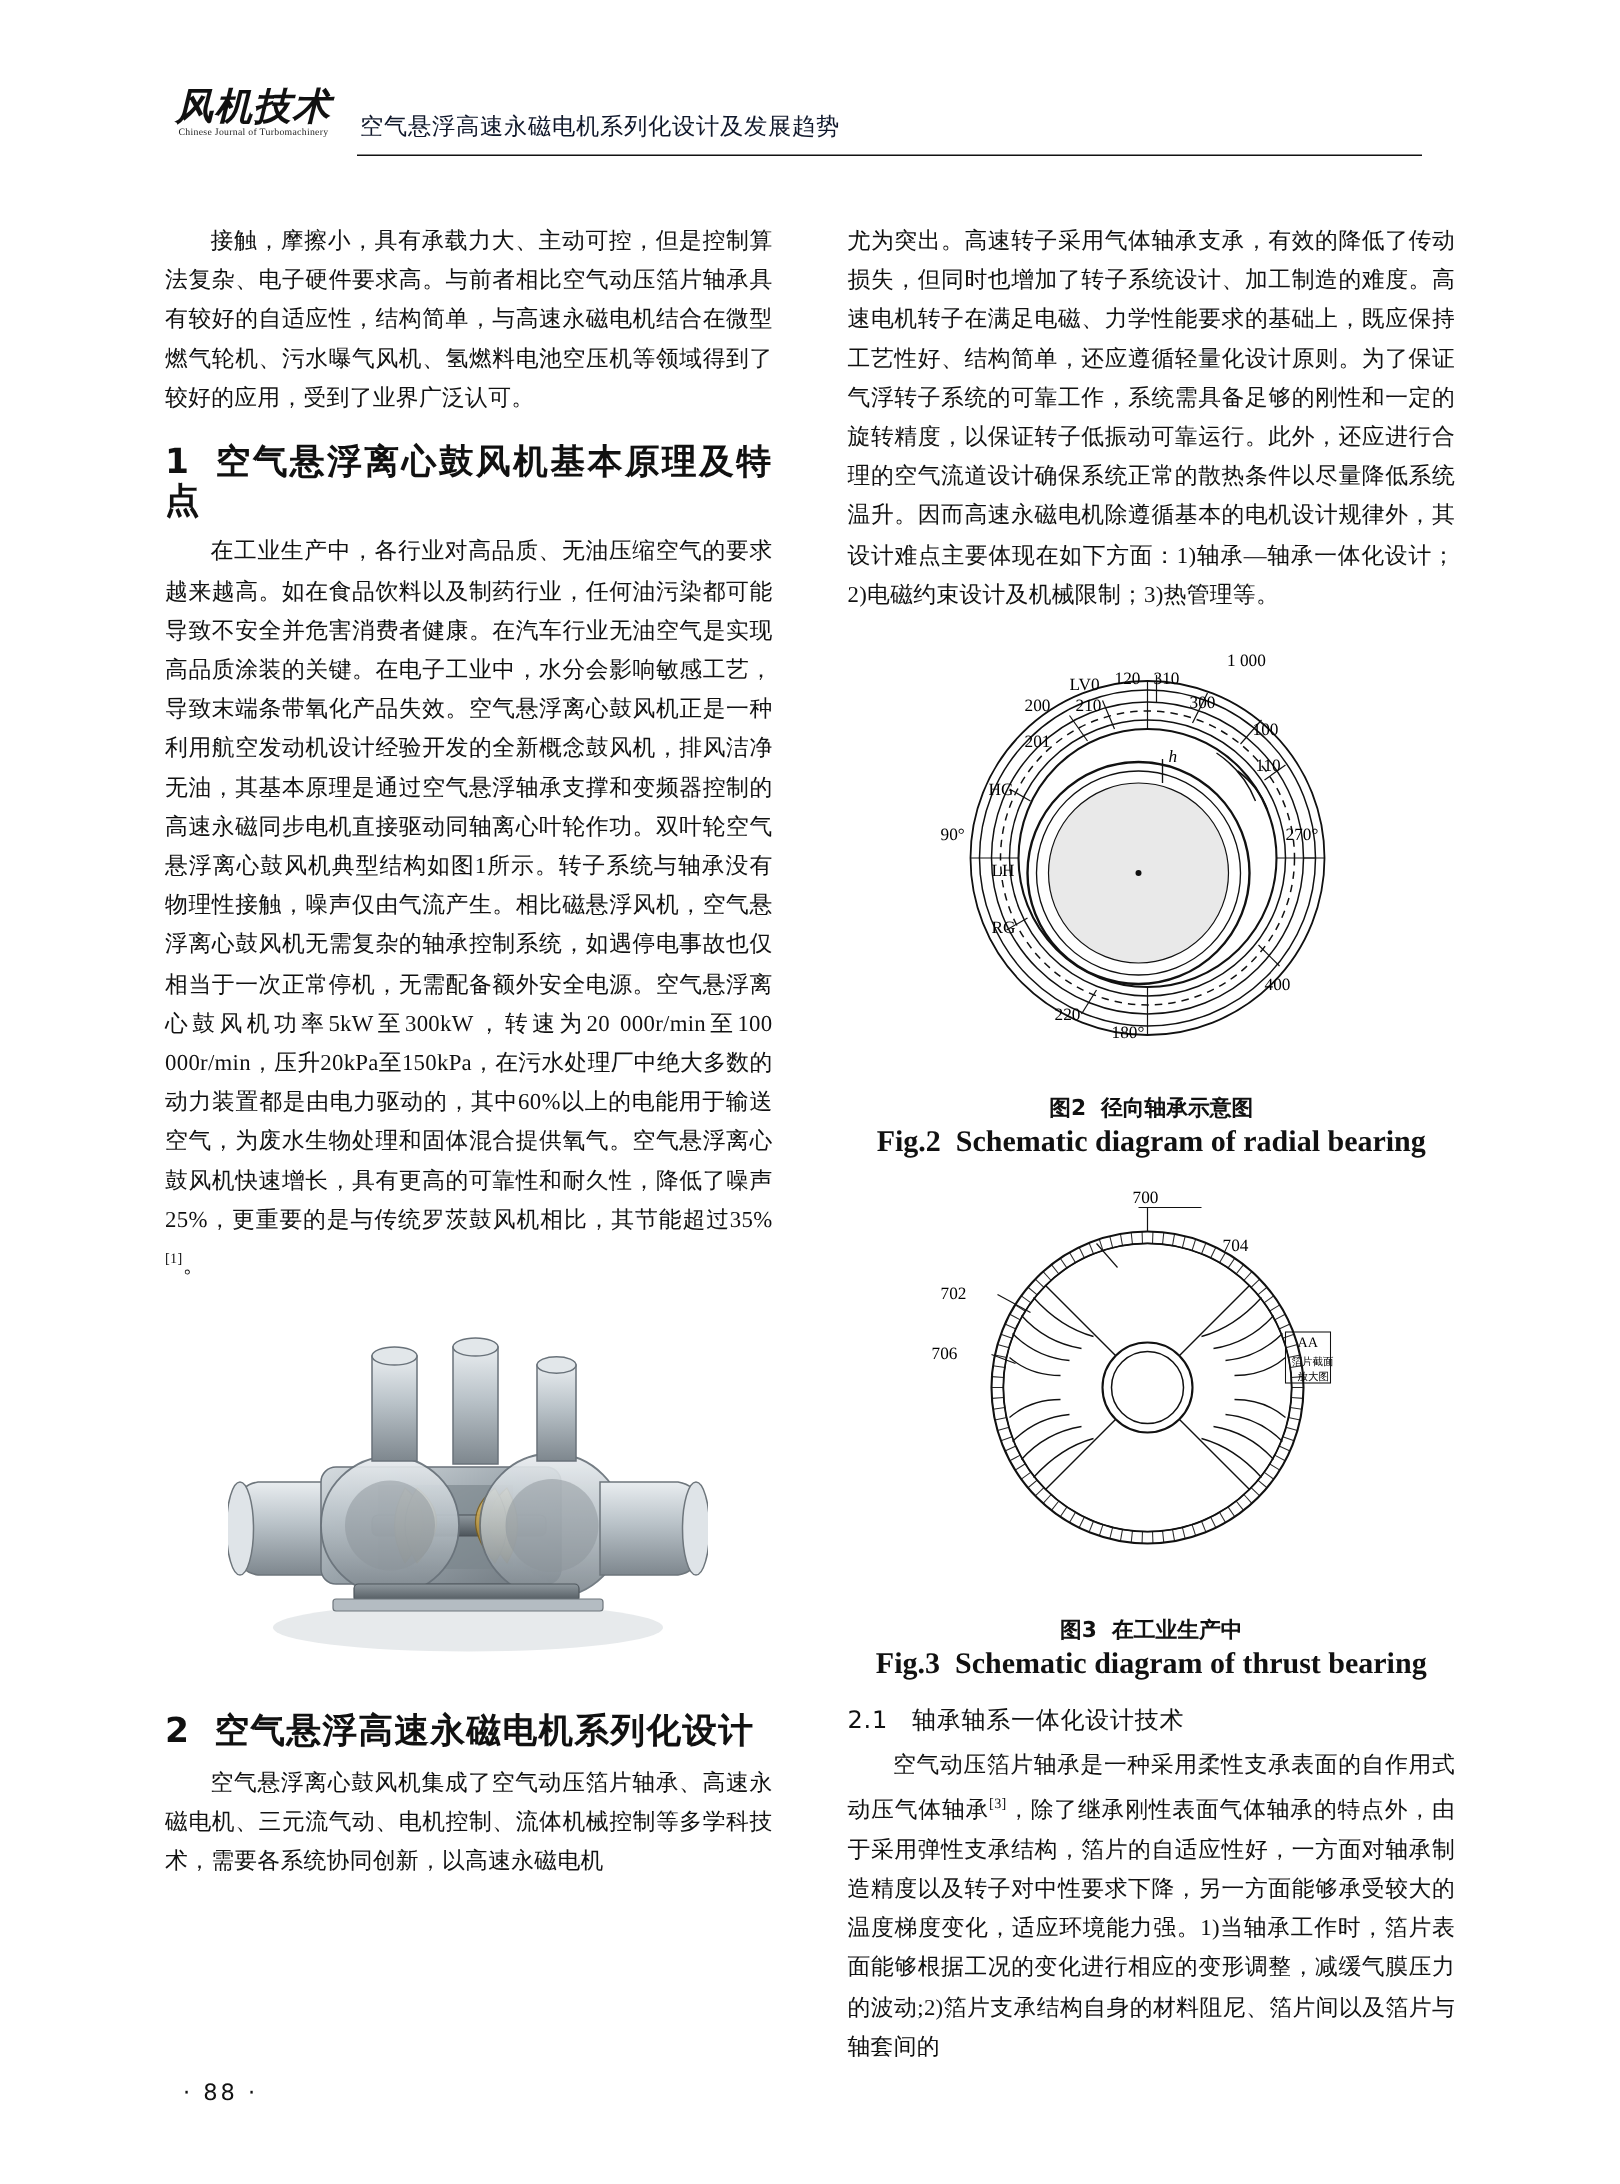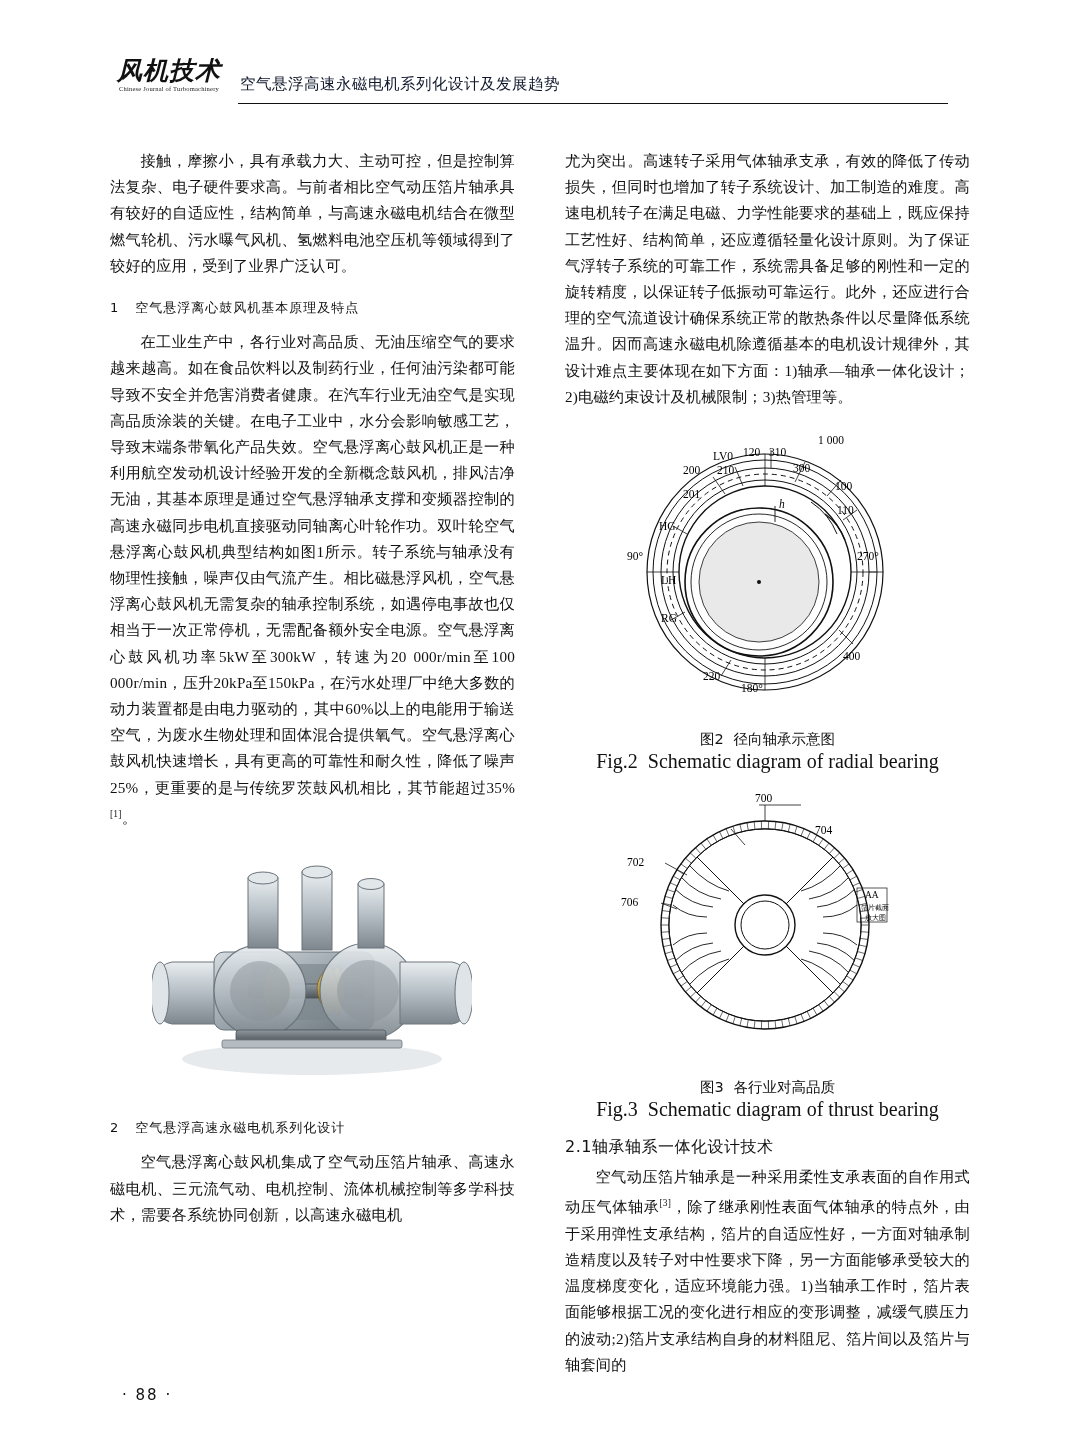--- a/index.html
+++ b/index.html
@@ -85,45 +85,46 @@
 
   p.body {
     margin: 0;
     text-indent: 2em;
     letter-spacing: 0.2px;
   }
   p.nobreak { text-indent: 0; }
 
   h2.sec {
     margin: 16px 0 8px 0;
-    font-size: 13px;
+    font-size: 23px;
     font-family: "DejaVu Sans", sans-serif;
-    font-weight: normal;
+    font-weight: bold;
     letter-spacing: 1px;
   }
   h2.sec .num { margin-right: 16px; }
 
   h3.subsec {
     margin: 14px 0 4px 0;
     font-size: 16px;
     font-family: "DejaVu Sans", sans-serif;
     font-weight: normal;
     letter-spacing: 0.5px;
   }
-  h3.subsec .num { }
+  h3.subsec .num { margin-right: 16px; }
 
   sup.ref { font-size: 9.5px; vertical-align: super; }
 
   
   .fig-caption {
     text-align: center;
     font-size: 14.5px;
     line-height: 22px;
     margin-top: 6px;
     font-family: "DejaVu Sans", sans-serif;
+    font-weight: bold;
   }
   .fig-caption .en {
     font-family: "Liberation Serif", serif;
     font-size: 20px;
   }
   .fig-caption .lbl { margin-right: 10px; }
 
   
   .fig1-box {
     margin-top: 18px;
@@ -497,21 +498,21 @@
         <text x="62" y="76" font-size="11.5" font-family="Liberation Serif, serif">702</text>
         <text x="56" y="116" font-size="11.5" font-family="Liberation Serif, serif">706</text>
         <text x="300" y="108" font-size="9.5" font-family="Liberation Serif, serif">AA</text>
         <text x="296" y="120" font-size="7" font-family="DejaVu Sans, sans-serif">箔片截面</text>
         <text x="300" y="130" font-size="7" font-family="DejaVu Sans, sans-serif">放大图</text>
         <rect x="292" y="98" width="30" height="34" fill="none" stroke="#111" stroke-width="0.7"></rect>
       </svg>
     </div>
 
     <div class="fig-caption">
-      <div><span class="lbl">图3</span><span>各行业对高品质</span></div>
+      <div><span class="lbl">图3</span><span>在工业生产中</span></div>
       <div class="en"><span class="lbl">Fig.3</span><span>Schematic diagram of thrust bearing</span></div>
     </div>
 
     <h3 class="subsec">
       <span class="num">2.1</span><span>轴承轴系一体化设计技术</span>
     </h3>
 
     <p class="body"><span>空气动压箔片轴承是一种采用柔性支承表面的自作用式动压气体轴承</span><sup class="ref">[3]</sup><span>，除了继承刚性表面气体轴承的特点外，由于采用弹性支承结构，箔片的自适应性好，一方面对轴承制造精度以及转子对中性要求下降，另一方面能够承受较大的温度梯度变化，适应环境能力强。1)当轴承工作时，箔片表面能够根据工况的变化进行相应的变形调整，减缓气膜压力的波动;2)箔片支承结构自身的材料阻尼、箔片间以及箔片与轴套间的</span></p>
   </div>
 

